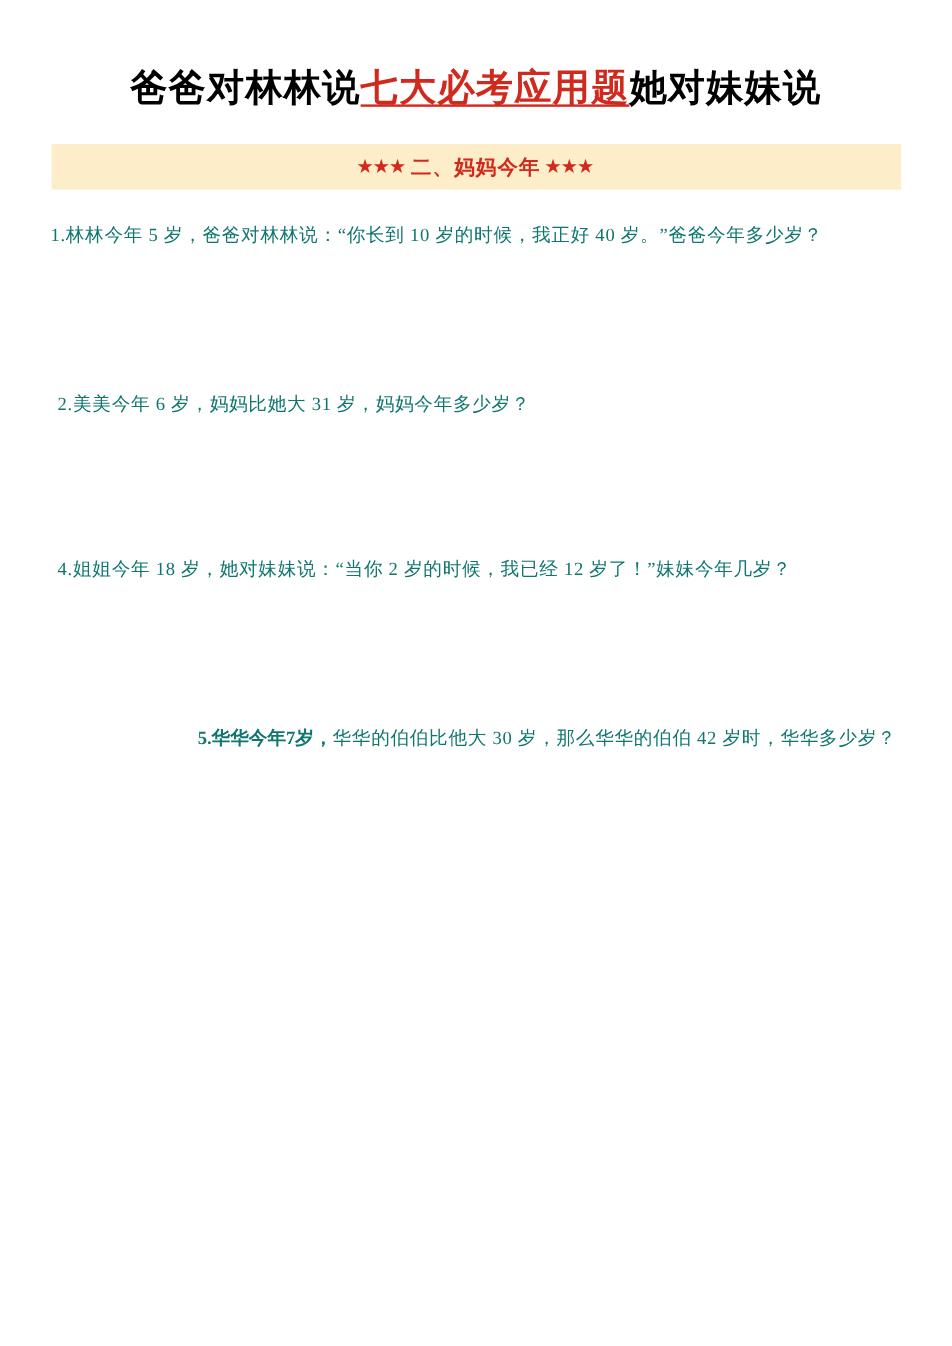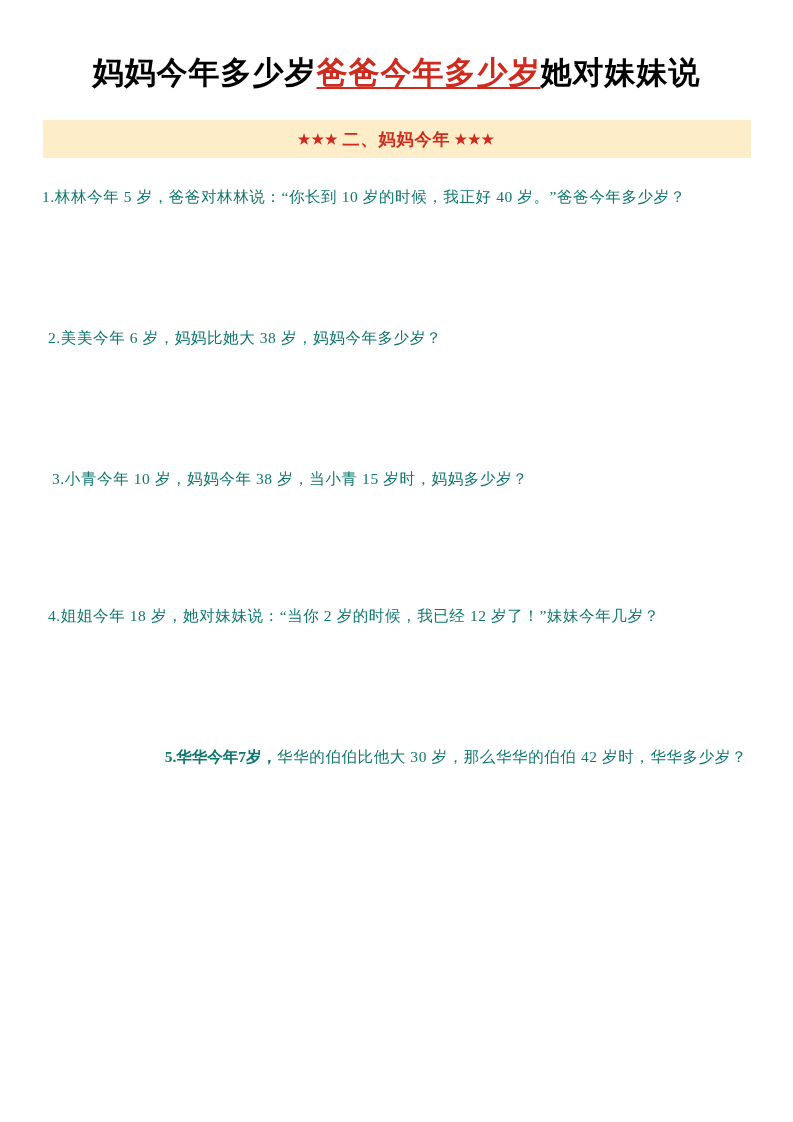--- a/index.html
+++ b/index.html
@@ -91,44 +91,41 @@
     font-weight: bold;
     letter-spacing: 0px;
   }
 </style>
 </head>
 <body>
 
 <div class="page">
 
   <div class="title">
-    <span class="t-black">妈妈今年多少岁</span><span class="t-red">爸爸今年多少岁</span><span class="t-black">她对妹妹说</span>
+    <span class="t-black">爸爸对林林说</span><span class="t-red">七大必考应用题</span><span class="t-black">她对妹妹说</span>
   </div>
 
   <div class="banner">
     <div class="banner-inner">
       <span class="stars">★★★</span>
       <span>二、妈妈今年</span>
       <span class="stars">★★★</span>
     </div>
   </div>
 
   <div class="problems">
 
     <div class="problem p1">
       <span>1.</span><span>林林今年 5 岁，爸爸对林林说：“你长到 10 岁的时候，我正好 40 岁。”爸爸今年多少岁？</span>
     </div>
 
     <div class="problem p2">
-      <span>2.</span><span>美美今年 6 岁，妈妈比她大 38 岁，妈妈今年多少岁？</span>
+      <span>2.</span><span>美美今年 6 岁，妈妈比她大 31 岁，妈妈今年多少岁？</span>
     </div>
 
-    <div class="problem p3">
-      <span>3.</span><span>小青今年 10 岁，妈妈今年 38 岁，当小青 15 岁时，妈妈多少岁？</span>
-    </div>
 
     <div class="problem p4">
       <span>4.</span><span>姐姐今年 18 岁，她对妹妹说：“当你 2 岁的时候，我已经 12 岁了！”妹妹今年几岁？</span>
     </div>
 
     <div class="problem p5">
       <span class="lead">5.</span><span class="lead">华华今年7岁，</span><span>华华的伯伯比他大 30 岁，那么华华的伯伯 42 岁时，华华多少岁？</span>
     </div>
 
   </div>

